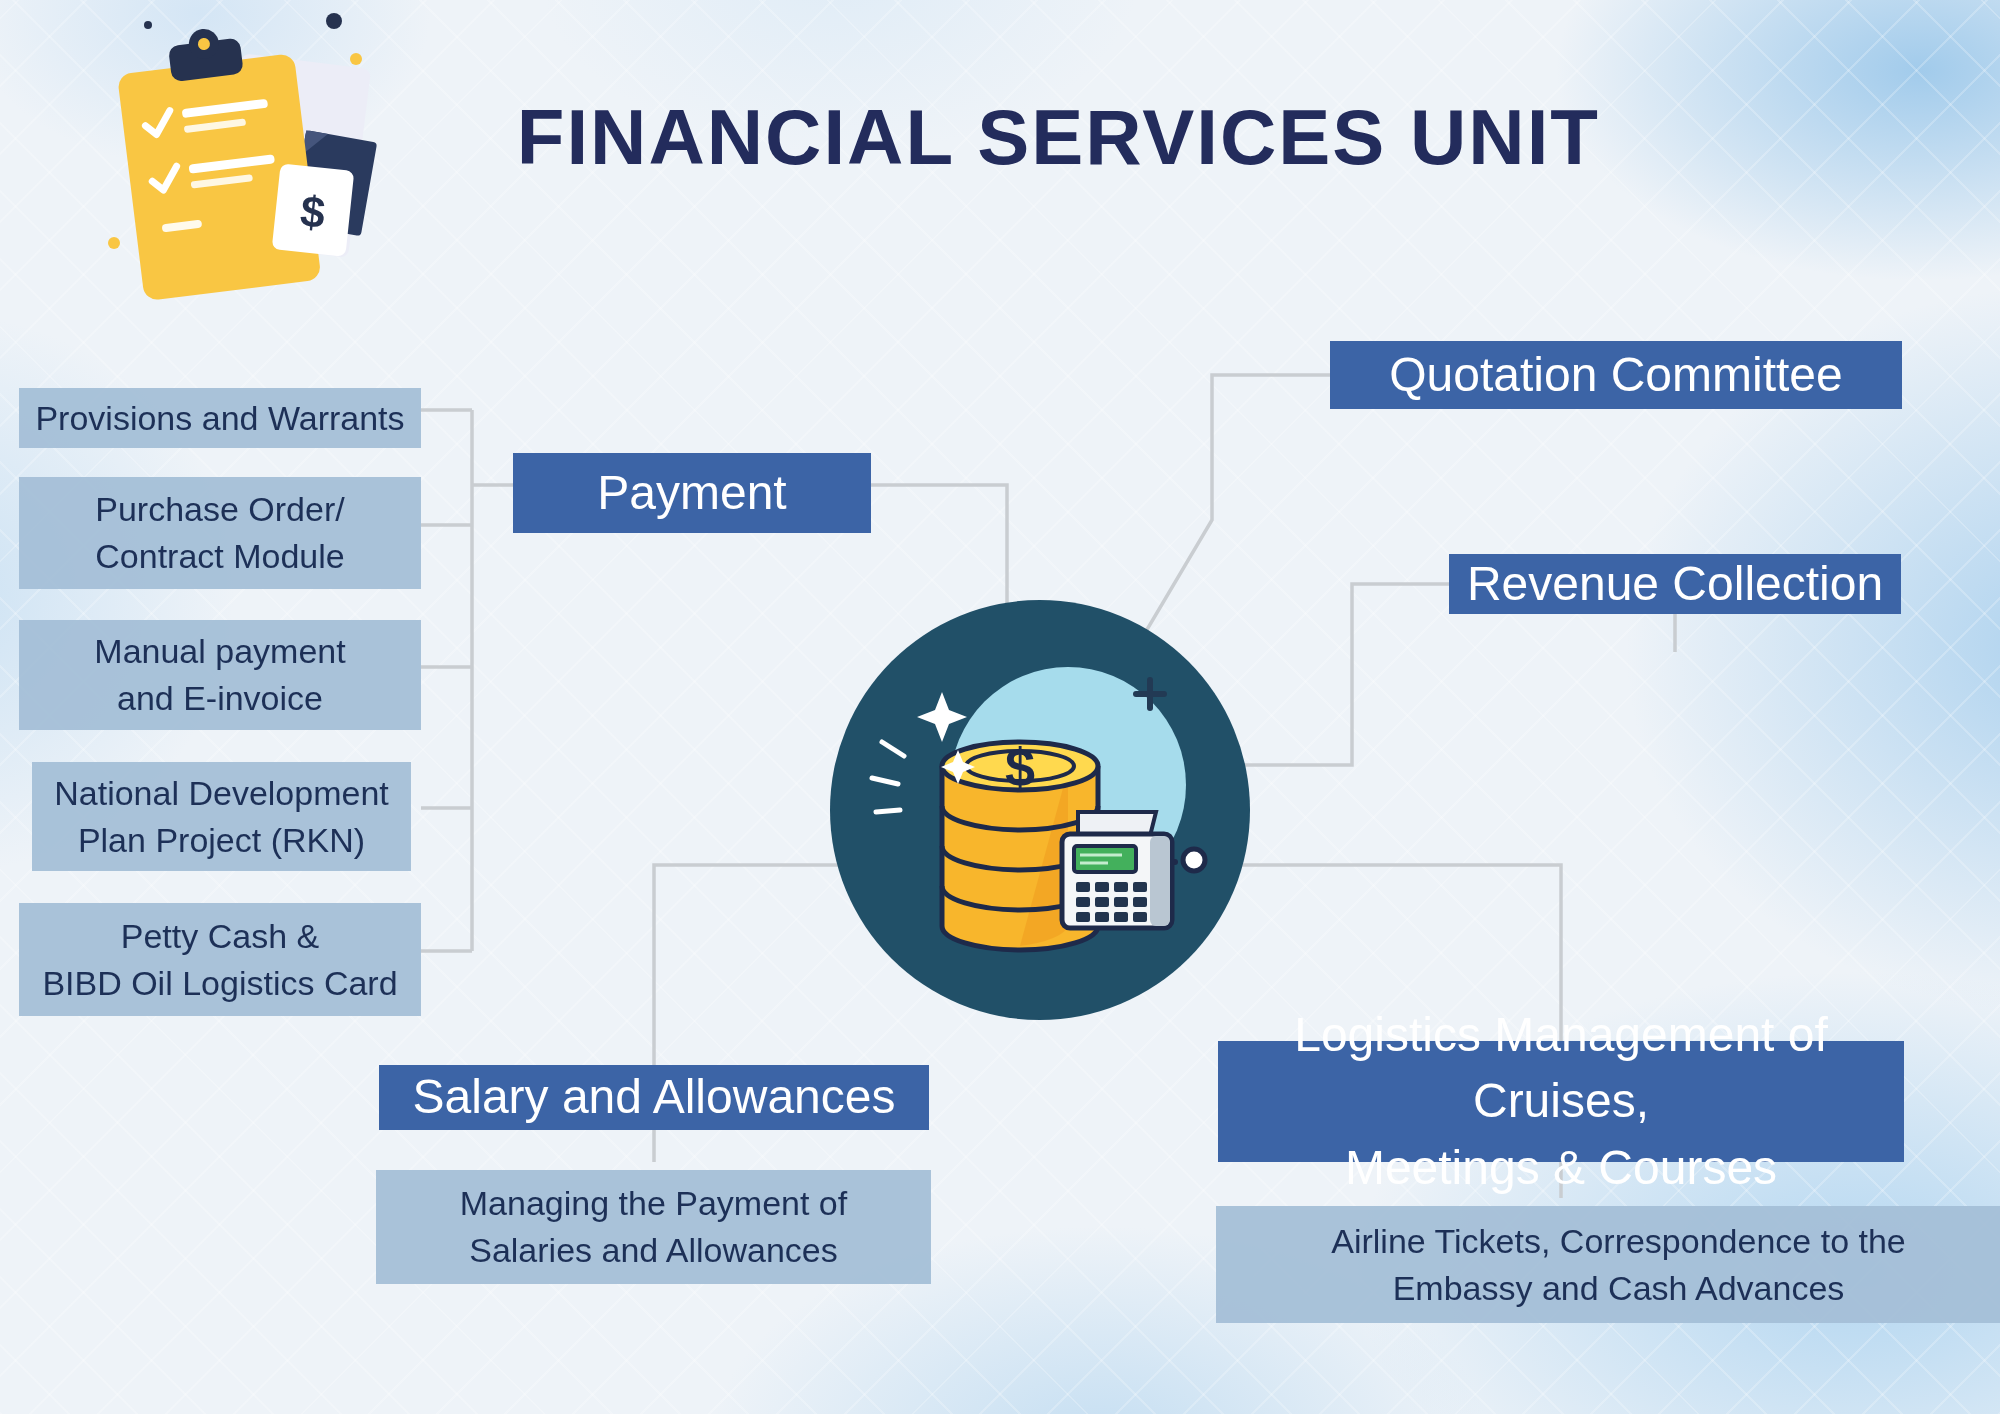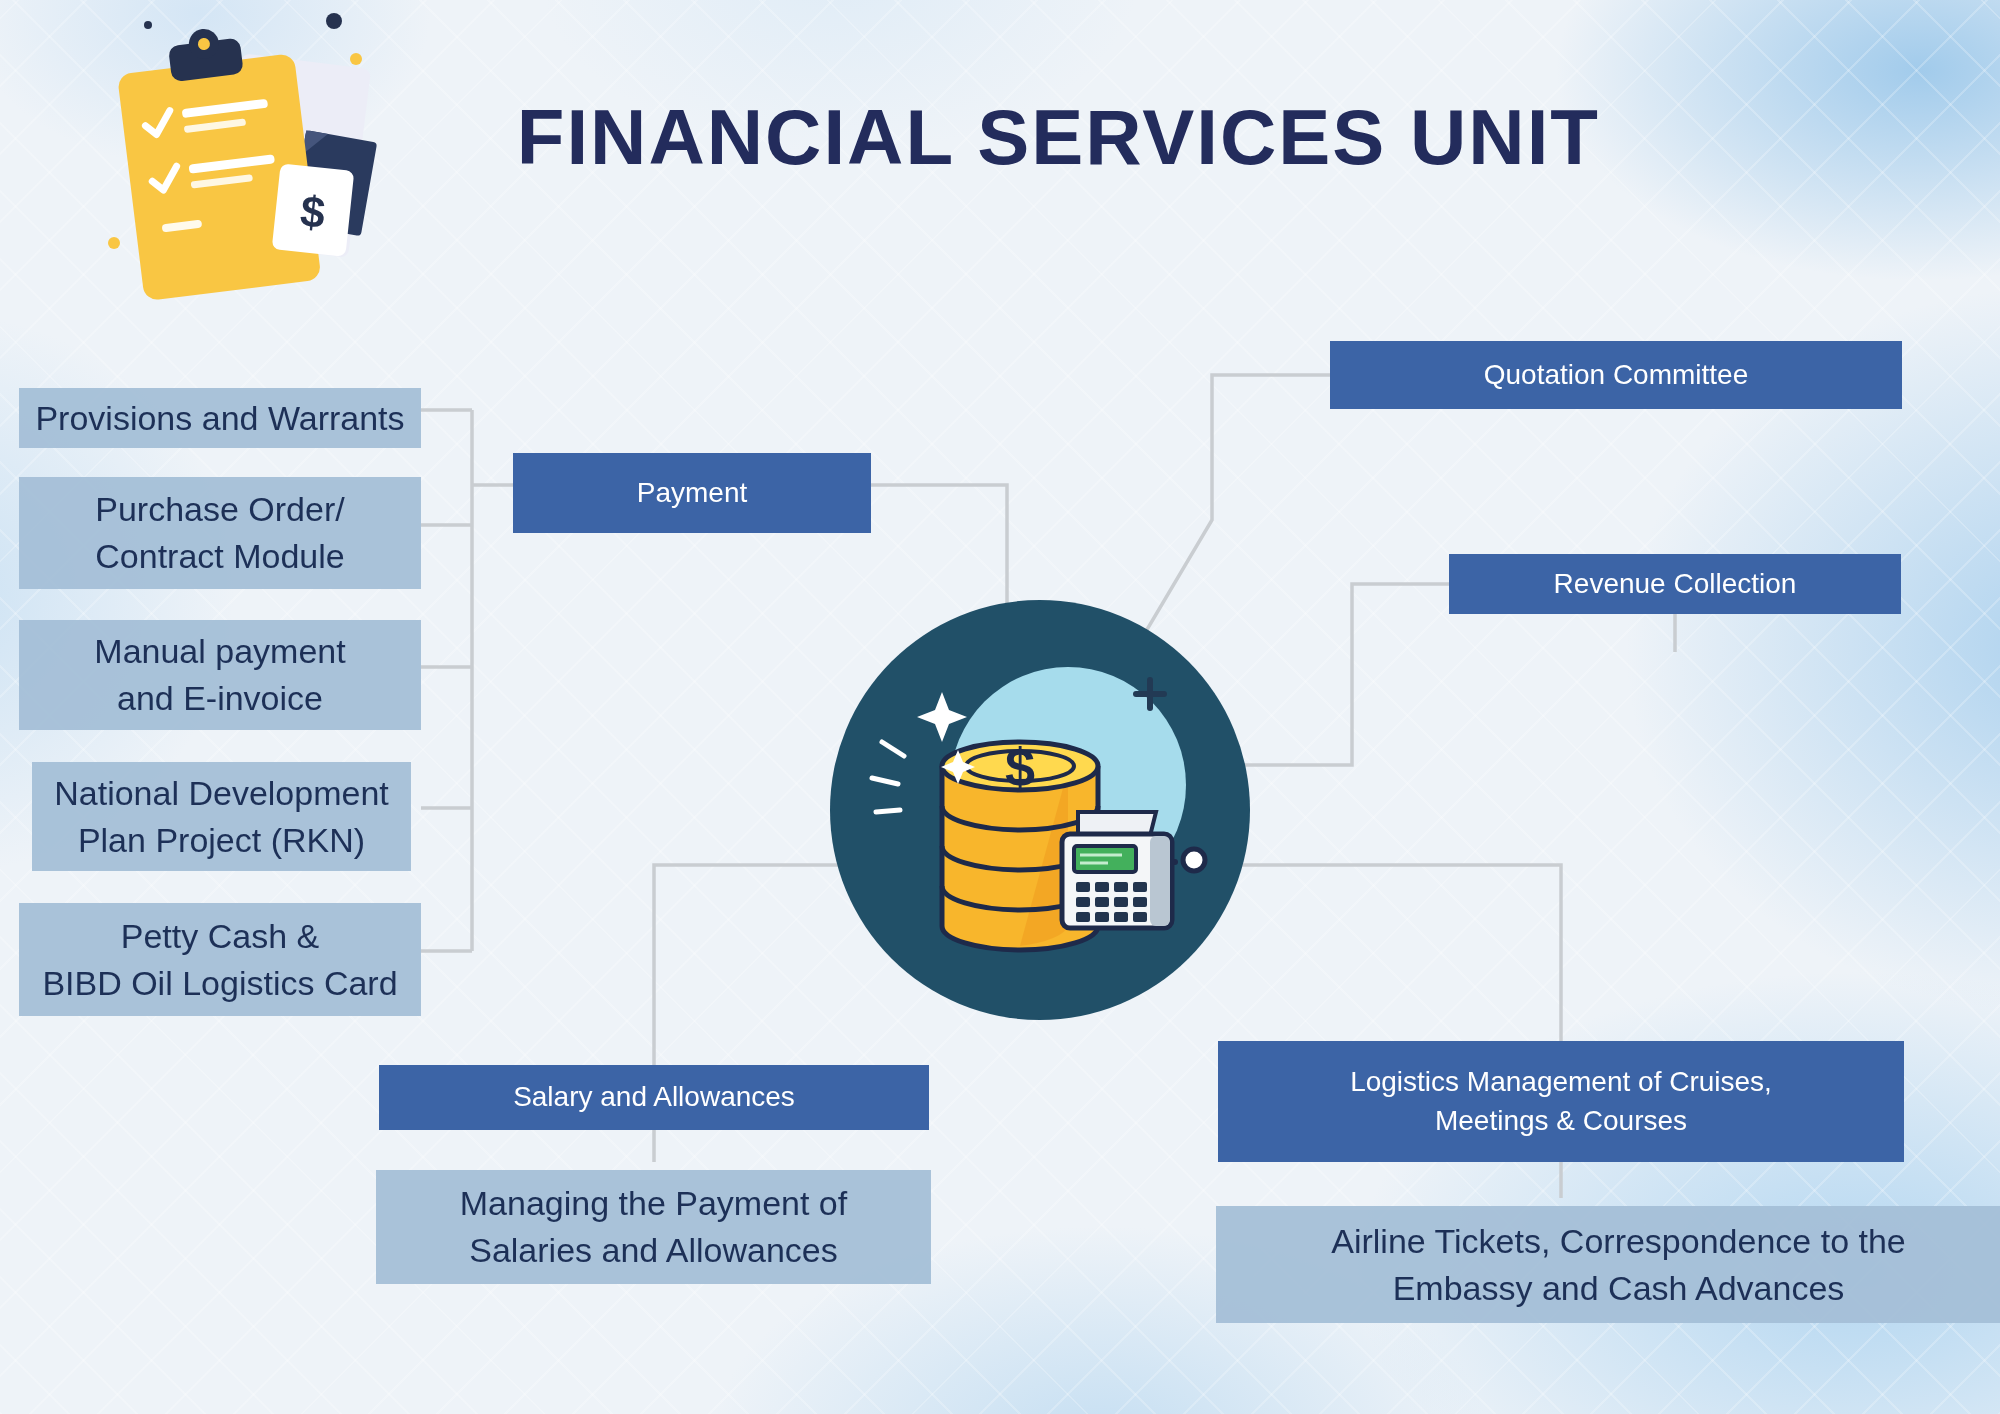--- a/index.html
+++ b/index.html
@@ -32,21 +32,21 @@
     text-align:right;
     font-size:78px;font-weight:700;letter-spacing:2px;
     color:#232c5c;margin:0;
   }
   .connectors{position:absolute;left:0;top:0;}
   .node{
     position:absolute;display:flex;flex-direction:column;
     justify-content:center;align-items:center;text-align:center;
     line-height:1.38;
   }
-  .node.blue{background:#3c64a6;color:#ffffff;font-size:28px;align-items:center;}
+  .node.blue{background:#3c64a6;color:#ffffff;font-size:48px;align-items:center;}
   .node.light{background:rgba(164,191,215,.95);color:#1d3057;font-size:34px;margin-top:8px;}
   .illus{position:absolute;}
   .center-circle{position:absolute;left:830px;top:600px;width:420px;height:420px;}
 </style>
 </head>
 <body>
 
 <div class="canvas">
 
   <svg class="connectors" width="2000" height="1414" viewBox="0 0 2000 1414">

